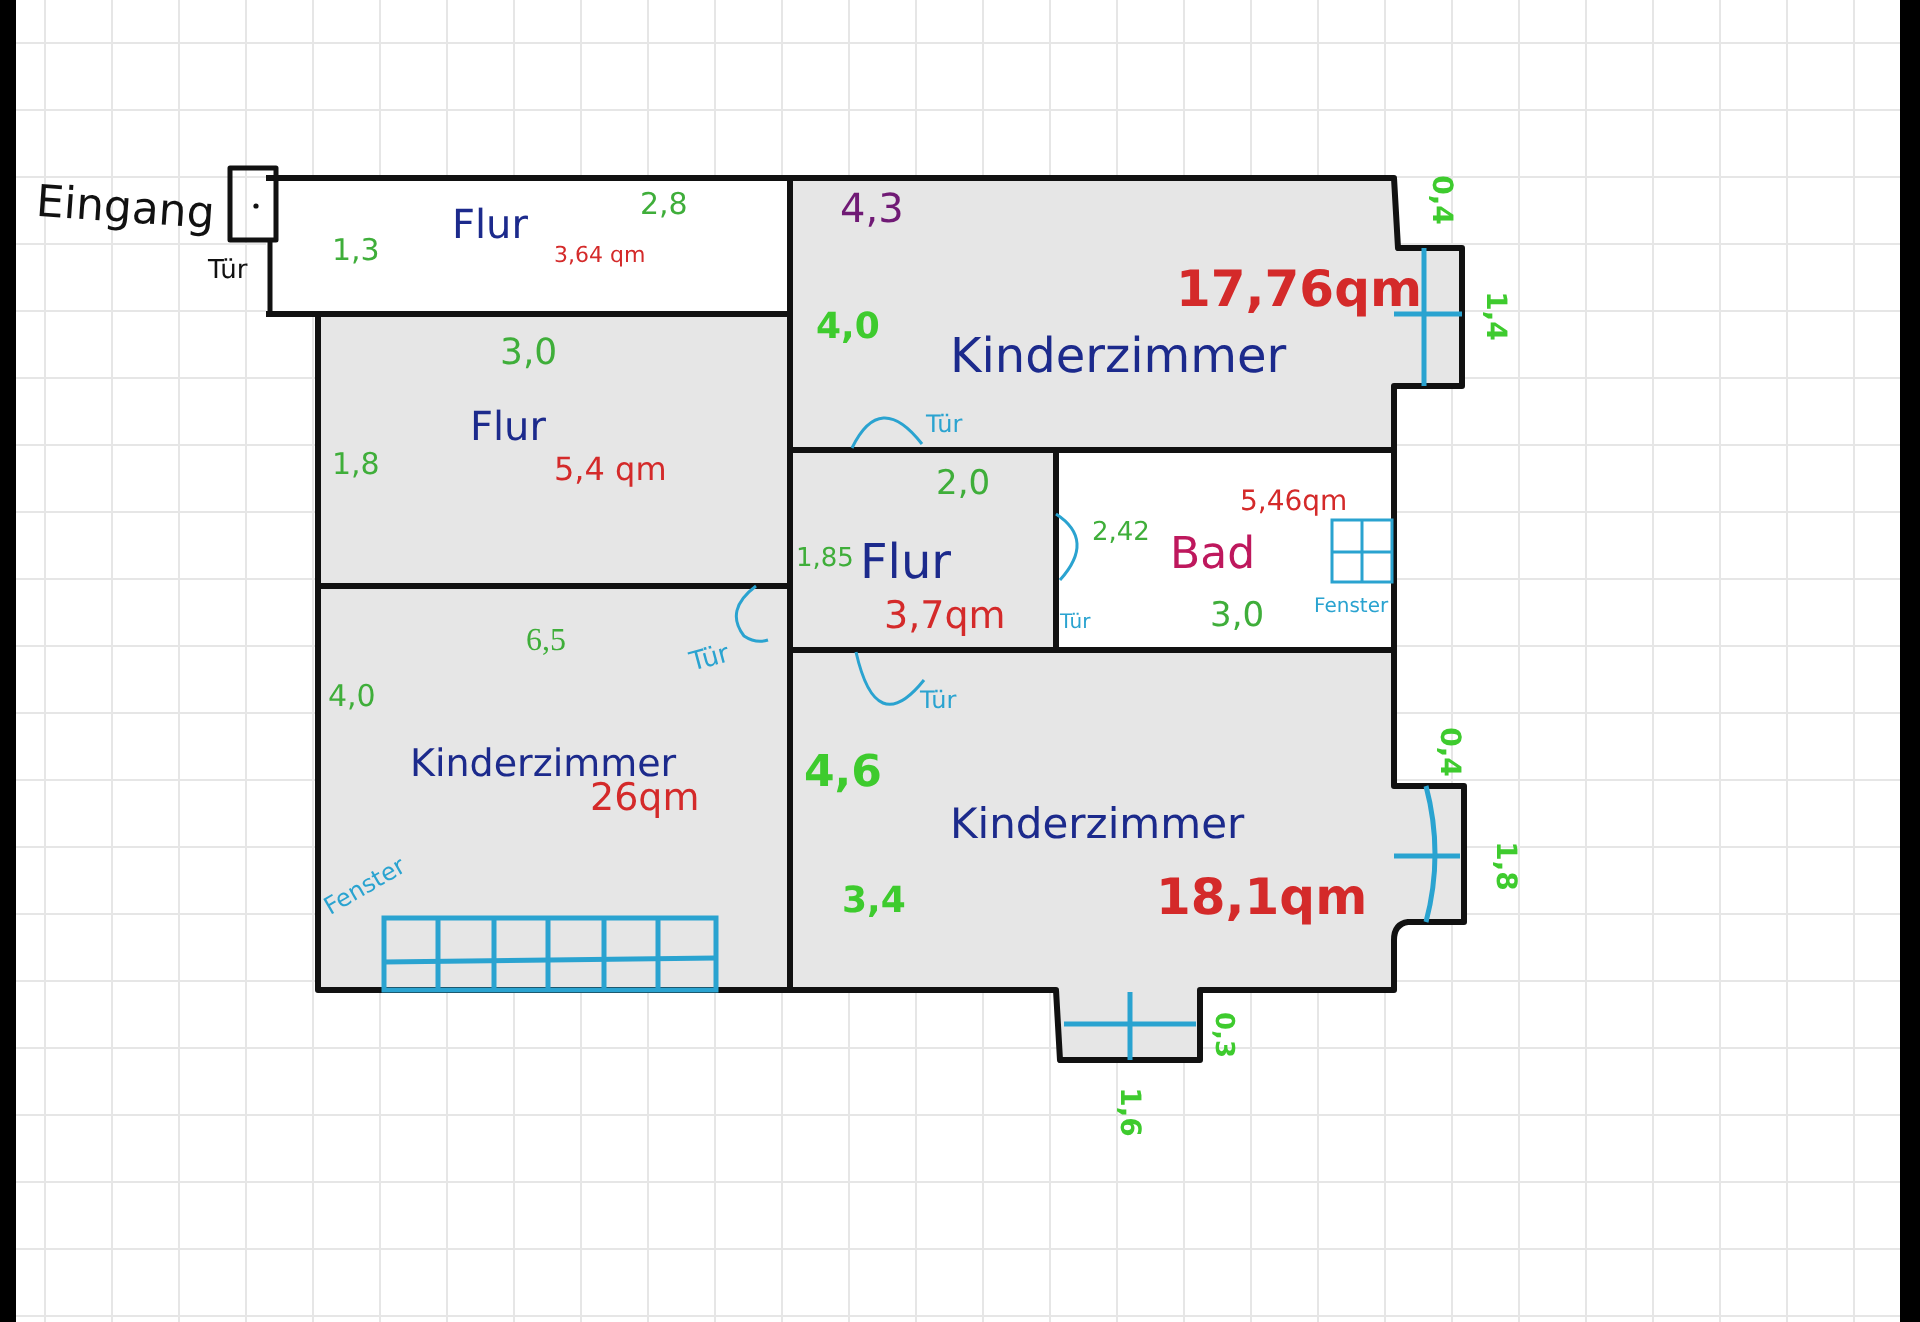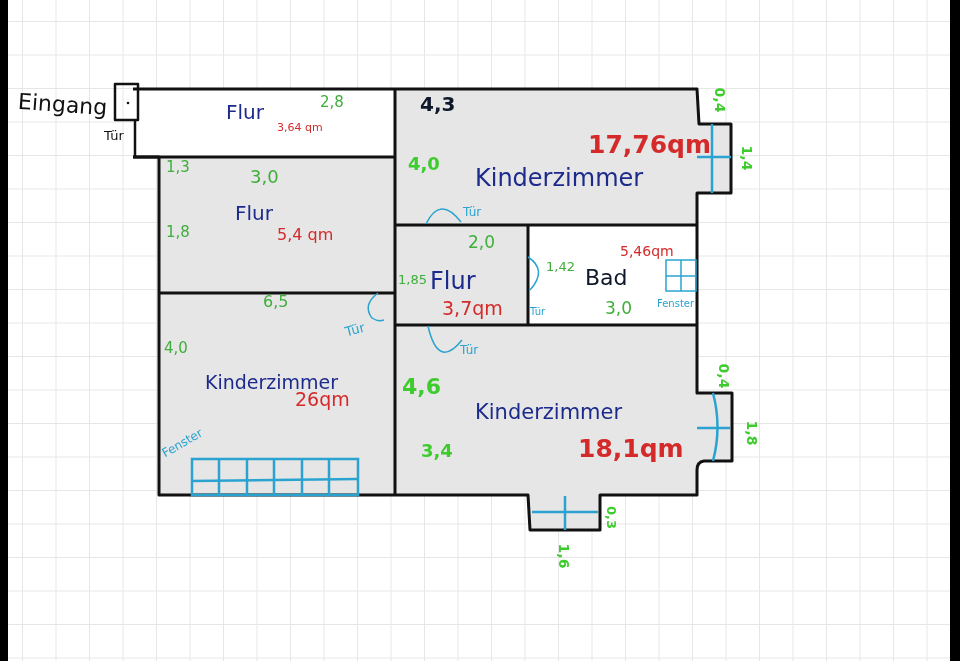--- a/index.html
+++ b/index.html
@@ -91,51 +91,51 @@
 </svg>
 
 <div>
 
   <span class="hw" style="position:absolute;left:18px;top:92px;font-size:22px;color:#111;transform:rotate(4deg);">Eingang</span>
   <span class="hw" style="position:absolute;left:104px;top:128px;font-size:13px;color:#111;">Tür</span>
 
   <span class="hw" style="position:absolute;left:226px;top:100px;font-size:20px;color:#1c2a8c;">Flur</span>
   <span class="hw" style="position:absolute;left:277px;top:121px;font-size:11px;color:#d42a2a;">3,64 qm</span>
   <span class="hw" style="position:absolute;left:320px;top:93px;font-size:15px;color:#3fae3a;text-align:right;">2,8</span>
-  <span class="hw" style="position:absolute;left:166px;top:116px;font-size:15px;color:#3fae3a;margin-top:42px;">1,3</span>
+  <span class="hw" style="position:absolute;left:166px;top:116px;font-size:15px;color:#3fae3a;">1,3</span>
 
   <span class="hw" style="position:absolute;left:235px;top:201px;font-size:20px;color:#1c2a8c;">Flur</span>
   <span class="hw" style="position:absolute;left:277px;top:225px;font-size:16px;color:#d42a2a;text-align:center;">5,4 qm</span>
   <span class="hw" style="position:absolute;left:250px;top:166px;font-size:18px;color:#3fae3a;">3,0</span>
   <span class="hw" style="position:absolute;left:166px;top:223px;font-size:15px;color:#3fae3a;">1,8</span>
 
   <span class="hw" style="position:absolute;left:205px;top:371px;font-size:19px;color:#1c2a8c;">Kinderzimmer</span>
   <span class="hw" style="position:absolute;left:275px;top:388px;font-size:19px;color:#d42a2a;margin-left:20px;">26qm</span>
-  <span class="hw" style="position:absolute;left:263px;top:292px;font-size:16px;color:#3fae3a;">6,5</span>
+  <span class="hw" style="position:absolute;left:263px;top:312px;font-size:16px;color:#3fae3a;font-family:Liberation Serif, serif;">6,5</span>
   <span class="hw" style="position:absolute;left:164px;top:339px;font-size:15px;color:#3fae3a;">4,0</span>
   <span class="hw" style="position:absolute;left:345px;top:322px;font-size:13px;color:#2aa3d0;transform:rotate(-15deg);">Tür</span>
   <span class="hw" style="position:absolute;left:160px;top:436px;font-size:12px;color:#2aa3d0;transform:rotate(-30deg);">Fenster</span>
 
   <span class="hw" style="position:absolute;left:475px;top:164px;font-size:24px;color:#1c2a8c;">Kinderzimmer</span>
   <span class="hw" style="position:absolute;left:588px;top:130px;font-size:25px;font-weight:bold;color:#d42a2a;">17,76qm</span>
-  <span class="hw" style="position:absolute;left:420px;top:92px;font-size:20px;font-weight:bold;color:#0f172a;">4,3</span>
+  <span class="hw" style="position:absolute;left:420px;top:92px;font-size:20px;font-weight:normal;color:#701a75;">4,3</span>
   <span class="hw" style="position:absolute;left:408px;top:153px;font-size:18px;font-weight:bold;color:#3ecb2e;">4,0</span>
   <span class="hw" style="position:absolute;left:708px;top:92px;font-size:14px;font-weight:bold;color:#3ecb2e;transform:rotate(90deg);">0,4</span>
   <span class="hw" style="position:absolute;left:735px;top:150px;font-size:14px;font-weight:bold;color:#3ecb2e;transform:rotate(90deg);">1,4</span>
   <span class="hw" style="position:absolute;left:463px;top:205px;font-size:12px;color:#2aa3d0;">Tür</span>
 
   <span class="hw" style="position:absolute;left:430px;top:267px;font-size:24px;color:#1c2a8c;">Flur</span>
   <span class="hw" style="position:absolute;left:442px;top:297px;font-size:19px;color:#d42a2a;">3,7qm</span>
   <span class="hw" style="position:absolute;left:468px;top:232px;font-size:17px;color:#3fae3a;">2,0</span>
   <span class="hw" style="position:absolute;left:398px;top:272px;font-size:13px;color:#3fae3a;">1,85</span>
 
-  <span class="hw" style="position:absolute;left:585px;top:265px;font-size:22px;color:#0f172a;">Bad</span>
+  <span class="hw" style="position:absolute;left:585px;top:265px;font-size:22px;color:#be185d;">Bad</span>
   <span class="hw" style="position:absolute;left:620px;top:243px;font-size:14px;color:#d42a2a;">5,46qm</span>
   <span class="hw" style="position:absolute;left:605px;top:298px;font-size:17px;color:#3fae3a;">3,0</span>
-  <span class="hw" style="position:absolute;left:546px;top:259px;font-size:13px;color:#3fae3a;">1,42</span>
+  <span class="hw" style="position:absolute;left:546px;top:259px;font-size:13px;color:#3fae3a;">2,42</span>
   <span class="hw" style="position:absolute;left:530px;top:306px;font-size:10px;color:#2aa3d0;">Tür</span>
   <span class="hw" style="position:absolute;left:657px;top:298px;font-size:10px;color:#2aa3d0;">Fenster</span>
 
   <span class="hw" style="position:absolute;left:475px;top:400px;font-size:21px;color:#1c2a8c;">Kinderzimmer</span>
   <span class="hw" style="position:absolute;left:578px;top:434px;font-size:25px;font-weight:bold;color:#d42a2a;">18,1qm</span>
   <span class="hw" style="position:absolute;left:421px;top:440px;font-size:18px;font-weight:bold;color:#3ecb2e;">3,4</span>
   <span class="hw" style="position:absolute;left:402px;top:374px;font-size:22px;font-weight:bold;color:#3ecb2e;">4,6</span>
   <span class="hw" style="position:absolute;left:712px;top:368px;font-size:14px;font-weight:bold;color:#3ecb2e;transform:rotate(90deg);">0,4</span>
   <span class="hw" style="position:absolute;left:740px;top:425px;font-size:14px;font-weight:bold;color:#3ecb2e;transform:rotate(90deg);">1,8</span>
   <span class="hw" style="position:absolute;left:600px;top:510px;font-size:13px;font-weight:bold;color:#3ecb2e;transform:rotate(90deg);">0,3</span>

